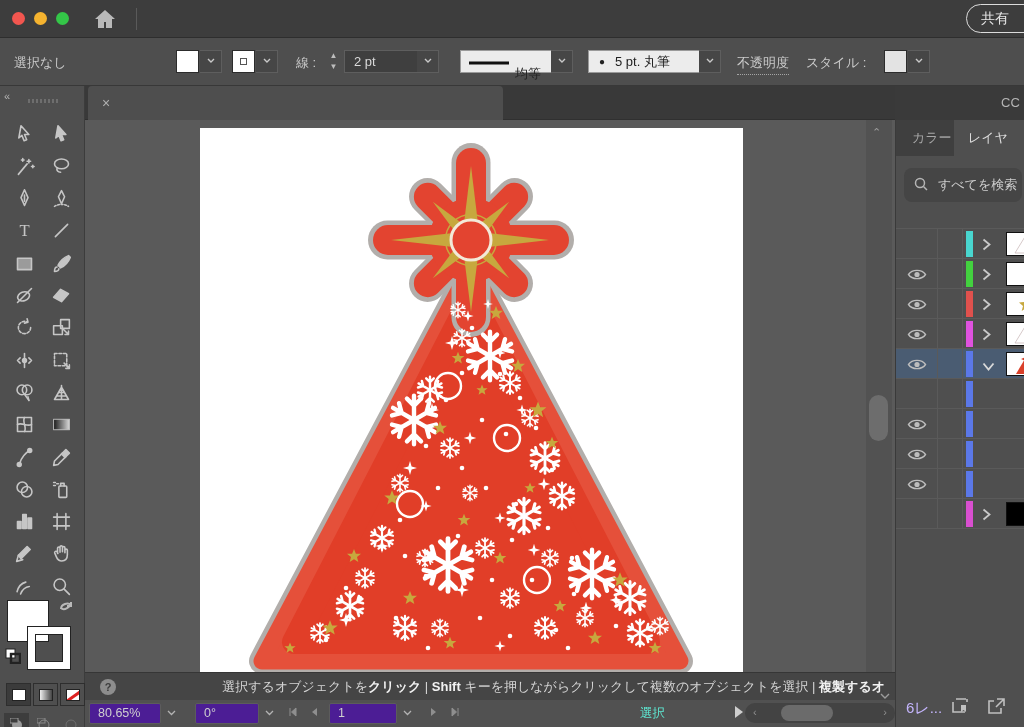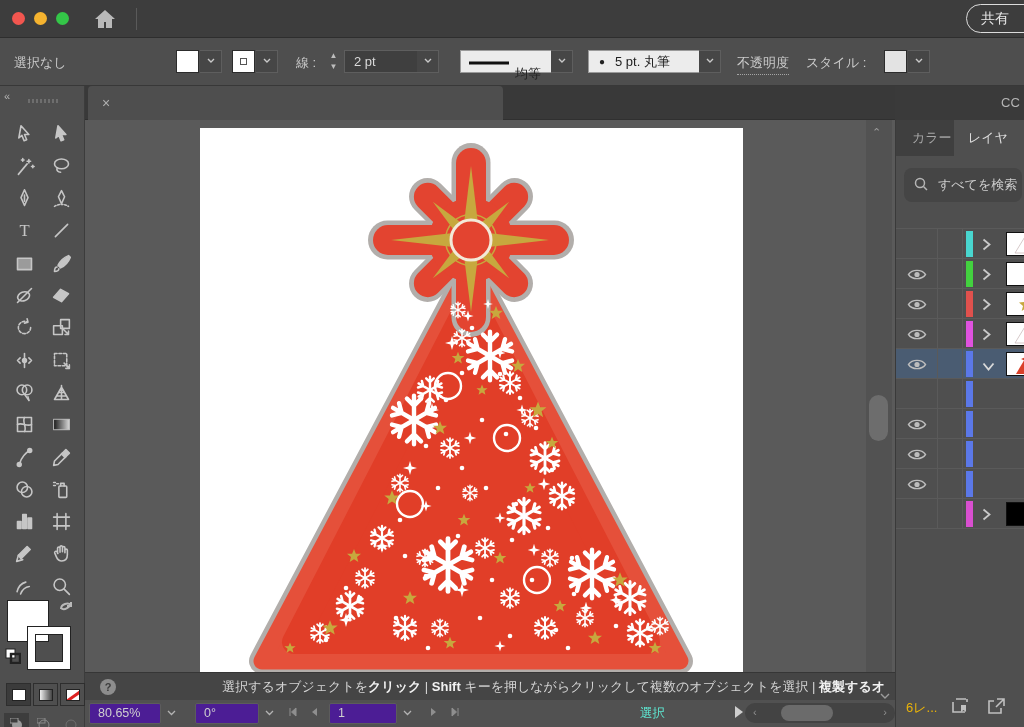--- a/index.html
+++ b/index.html
@@ -106,21 +106,21 @@
   #layer-search .ph { position:absolute; left:34px; }
   #layer-rows { position:absolute; left:0; top:142px; width:129px; border-top:1px solid #5a5a5a; }
   .lrow { position:relative; width:129px; height:30px; border-bottom:1px solid #5a5a5a; }
   .lrow.sel { background:#4a5c72; }
   .lrow .eyec { position:absolute; left:0; top:0; width:42px; height:30px; border-right:1px solid #5a5a5a;
     display:flex; align-items:center; justify-content:center; }
   .lrow .lockc { position:absolute; left:42px; top:0; width:25px; height:30px; border-right:1px solid #5a5a5a; }
   .lrow .cbar { position:absolute; left:70px; top:2px; width:7px; height:26px; }
   .lrow .chev { position:absolute; left:86px; top:8px; width:14px; height:14px; color:#c9c9c9; }
   .lrow .thumb { position:absolute; left:110px; top:3px; width:40px; height:24px; background:#fff; border:1px solid #111; }
-  #layers-footer { position:absolute; left:0; top:604px; width:129px; height:37px; color:#eab308; font-size:13px; }
+  #layers-footer { position:absolute; left:0; top:604px; width:129px; height:37px; color:#c4b5fd; font-size:15px; }
   #layers-footer .cnt { position:absolute; left:10px; top:9px; }
   #layers-footer .ic1 { position:absolute; left:56px; top:8px; }
   #layers-footer .ic2 { position:absolute; left:92px; top:8px; }
 </style>
 </head>
 <body>
 
 <div id="titlebar">
   <span class="tlight" style="left:12px;background:#f2564f"></span>
   <span class="tlight" style="left:34px;background:#f5b32f"></span>

